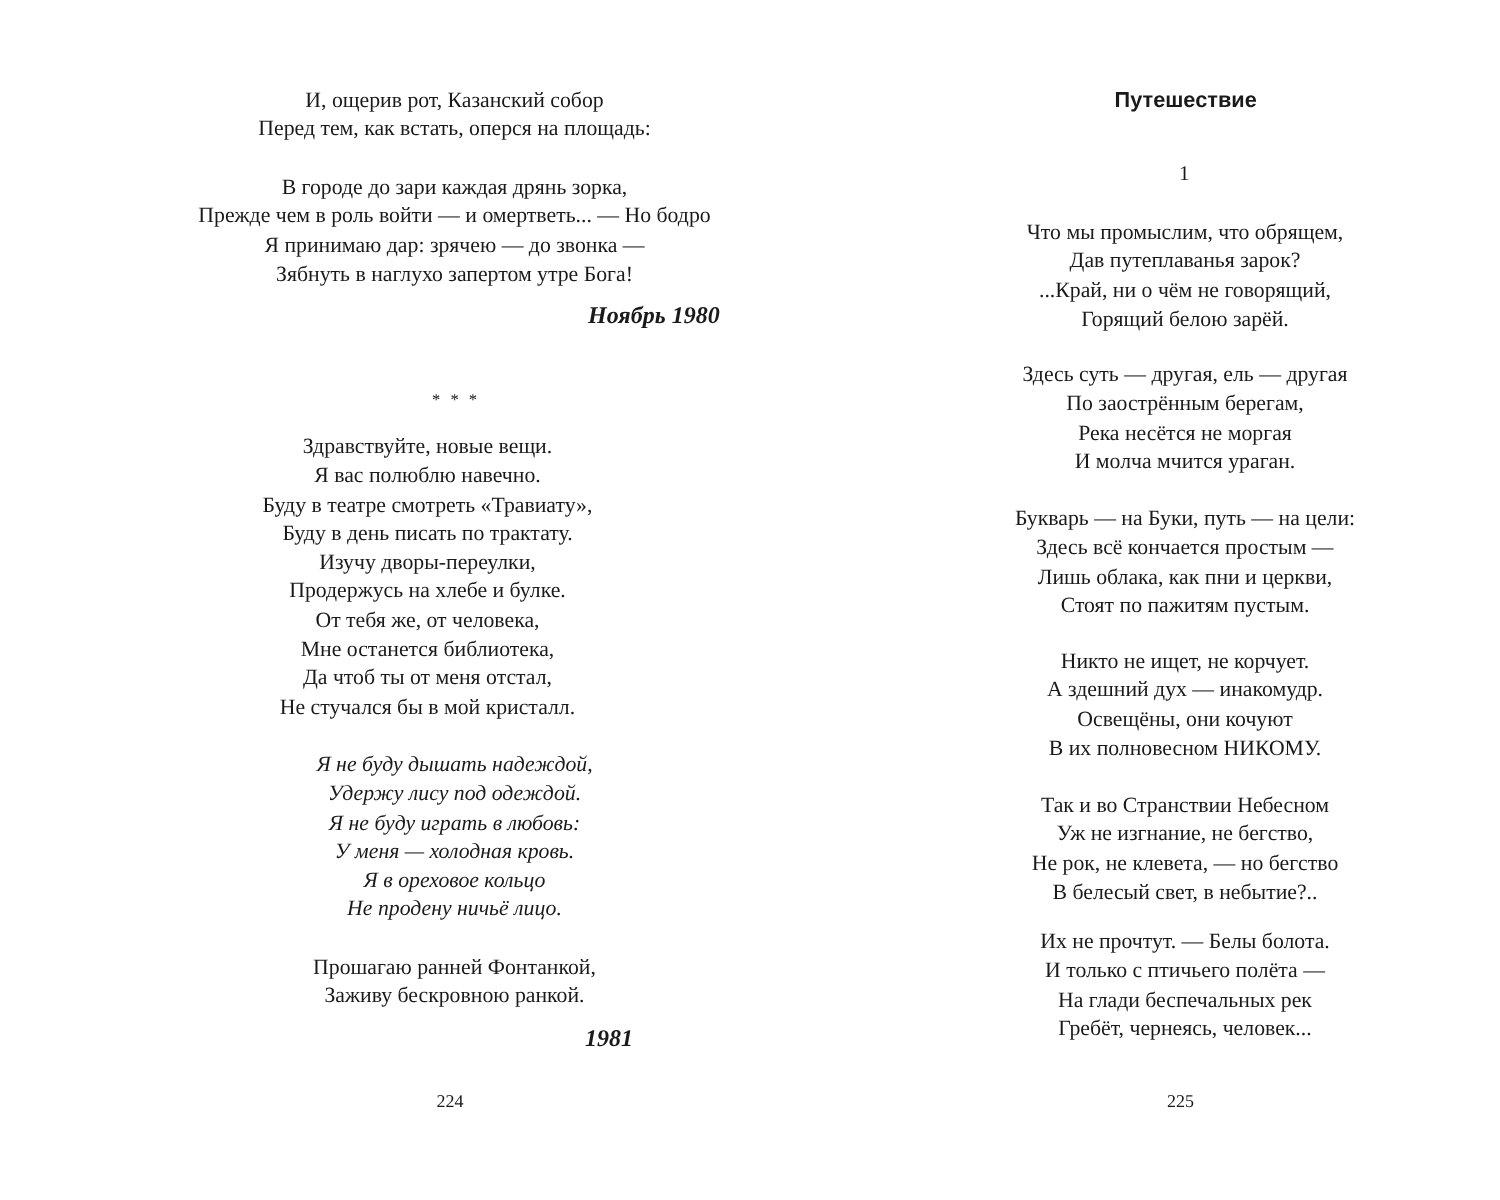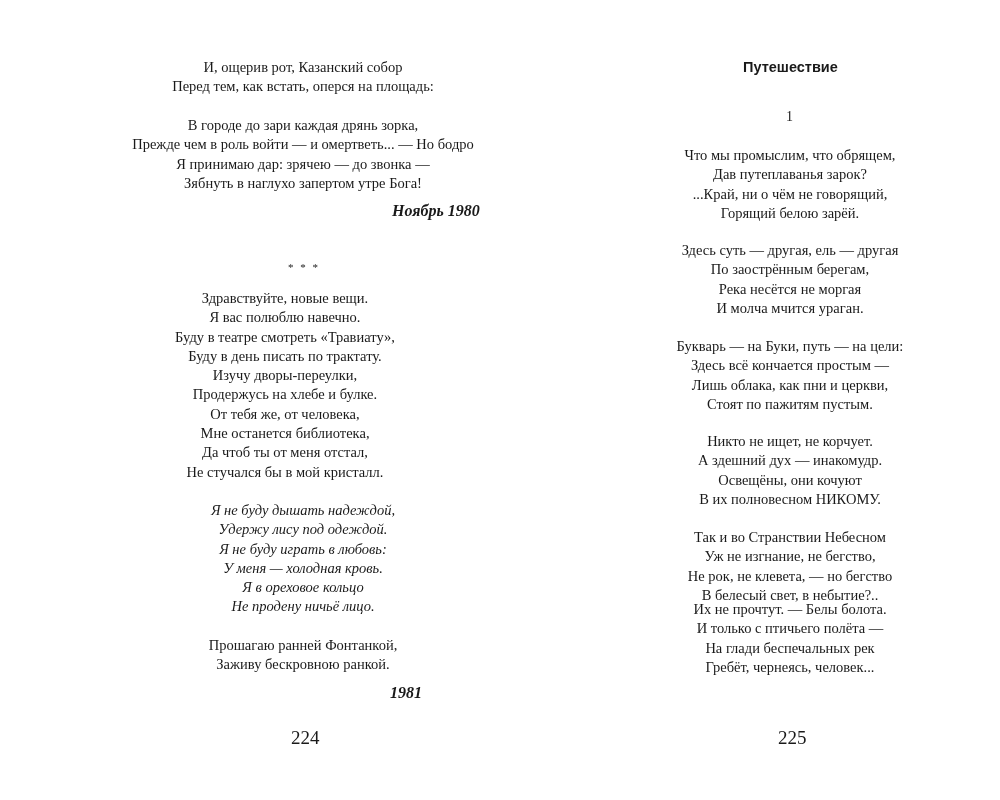--- a/index.html
+++ b/index.html
@@ -7,21 +7,21 @@
          font-family:"Liberation Serif","DejaVu Serif",serif; color:#1a1a1a; }
   .page { position:absolute; top:0; height:800px;margin-left:45px; }
   .left { left:0; width:515px; }
   .right { left:515px; width:485px; }
   .block { position:absolute; text-align:center; font-size:14.5px; line-height:19.3px; white-space:nowrap; }
   .line { display:block; }
   .signoff { position:absolute; font-style:italic; font-weight:bold; font-size:16px; }
   .stars { position:absolute; font-size:11px; letter-spacing:2px; }
   .title { position:absolute; font-family:"Liberation Sans","DejaVu Sans",sans-serif; font-weight:bold; font-size:14.5px; }
   .num { position:absolute; font-size:14px; }
-  .pageno { position:absolute; font-size:19px; }
+  .pageno { position:absolute; font-size:12px; }
 </style>
 </head>
 <body>
 
 <div class="page left">
   <div class="block" style="left:58px;width:400px;top:58px;">
     <span class="line">И, ощерив рот, Казанский собор</span>
     <span class="line">Перед тем, как встать, оперся на площадь:</span>
   </div>
   <div class="block" style="left:58px;width:400px;top:116px;">
@@ -90,21 +90,21 @@
     <span class="line">А здешний дух — инакомудр.</span>
     <span class="line">Освещёны, они кочуют</span>
     <span class="line">В их полновесном НИКОМУ.</span>
   </div>
   <div class="block" style="left:30px;width:400px;top:528px;text-align:center;">
     <span class="line">Так и во Странствии Небесном</span>
     <span class="line">Уж не изгнание, не бегство,</span>
     <span class="line">Не рок, не клевета, — но бегство</span>
     <span class="line">В белесый свет, в небытие?..</span>
   </div>
-  <div class="block" style="left:30px;width:400px;top:600px;">
+  <div class="block" style="left:30px;width:400px;top:619px;">
     <span class="line">Их не прочтут. — Белы болота.</span>
     <span class="line">И только с птичьего полёта —</span>
     <span class="line">На глади беспечальных рек</span>
     <span class="line">Гребёт, чернеясь, человек...</span>
   </div>
 
   <div class="pageno" style="left:218px;top:727px;">225</div>
 </div>
 
 </body></html>

